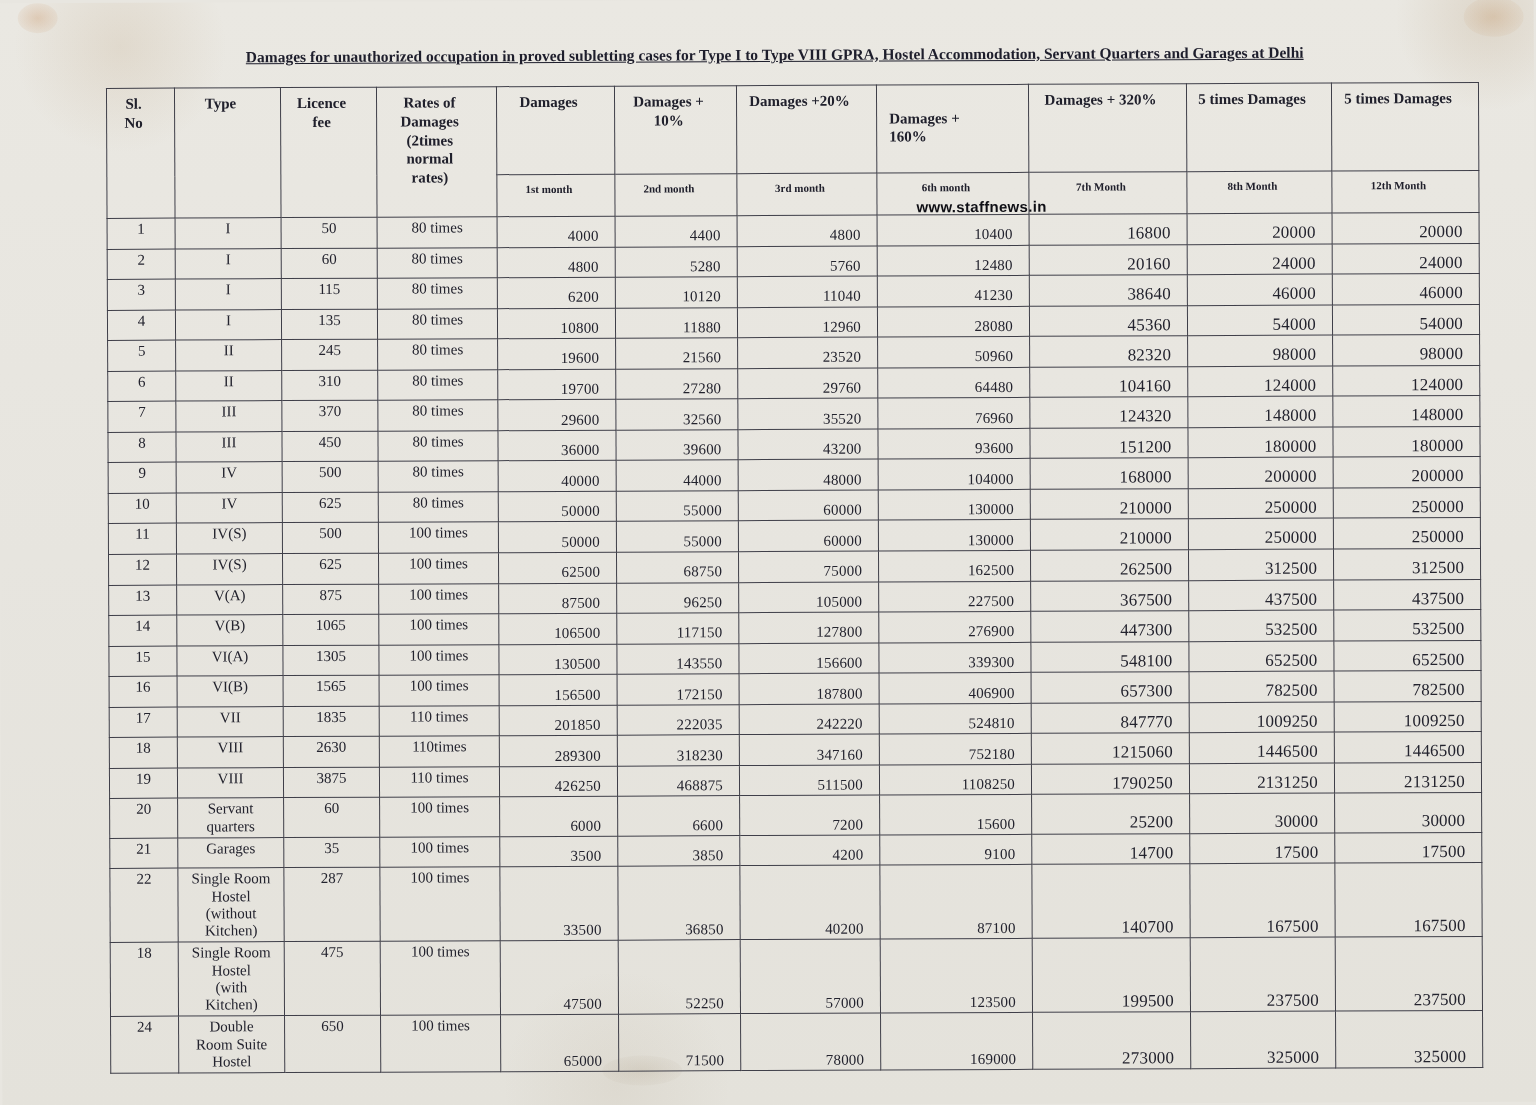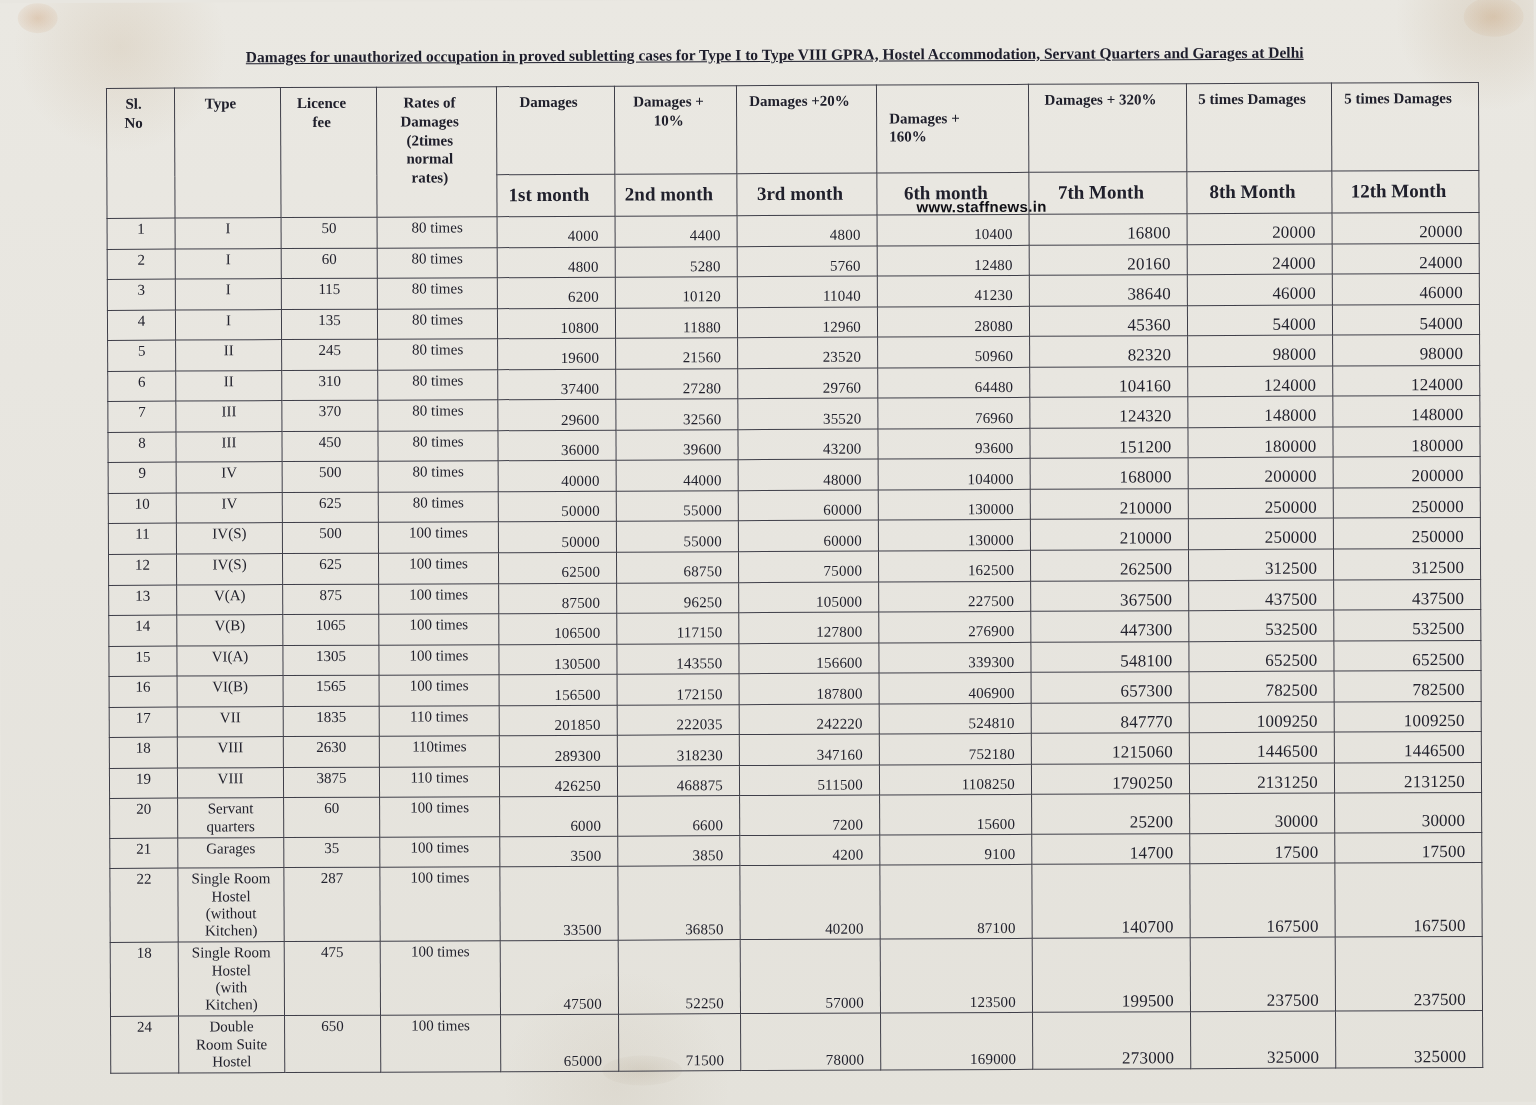--- a/index.html
+++ b/index.html
@@ -57,21 +57,21 @@
     padding: 6px 18px 2px 4px;
     white-space: pre-line;
     line-height: 1.25;
     color: #20202c;
   }
   th.h-low {
     vertical-align: bottom;
     text-align: left;
     padding: 0 4px 26px 12px;
   }
-  th.h-month { vertical-align: top; padding-top: 8px; font-size: 19px; }
+  th.h-month { vertical-align: top; padding-top: 8px; font-size: 11px; }
   tbody tr { height: 26px; }
   td { font-size: 15px; line-height: 1.15; color: #23232e; }
   td.c-sl   { text-align: center; vertical-align: top; padding: 2px 2px; }
   td.c-type { text-align: center; vertical-align: top; padding: 2px 2px; white-space: pre-line; }
   td.c-fee  { text-align: center; vertical-align: top; padding: 2px 2px; margin-top: 38px; }
   td.c-rate { text-align: center; vertical-align: top; padding: 2px 2px; margin-left: 20px; }
   td.num {
     text-align: right; vertical-align: bottom;
     padding: 9px 16px 1px 2px;
     font-size: 15px;
@@ -215,21 +215,21 @@
     <td class="num num-lg">82320</td>
     <td class="num num-lg">98000</td>
     <td class="num num-lg">98000</td>
   </tr>
 
   <tr class="data-row">
     <td class="c-sl">6</td>
     <td class="c-type">II</td>
     <td class="c-fee">310</td>
     <td class="c-rate">80 times</td>
-    <td class="num">37400</td>
+    <td class="num">19700</td>
     <td class="num">27280</td>
     <td class="num">29760</td>
     <td class="num">64480</td>
     <td class="num num-lg">104160</td>
     <td class="num num-lg">124000</td>
     <td class="num num-lg">124000</td>
   </tr>
 
   <tr class="data-row">
     <td class="c-sl">7</td>

